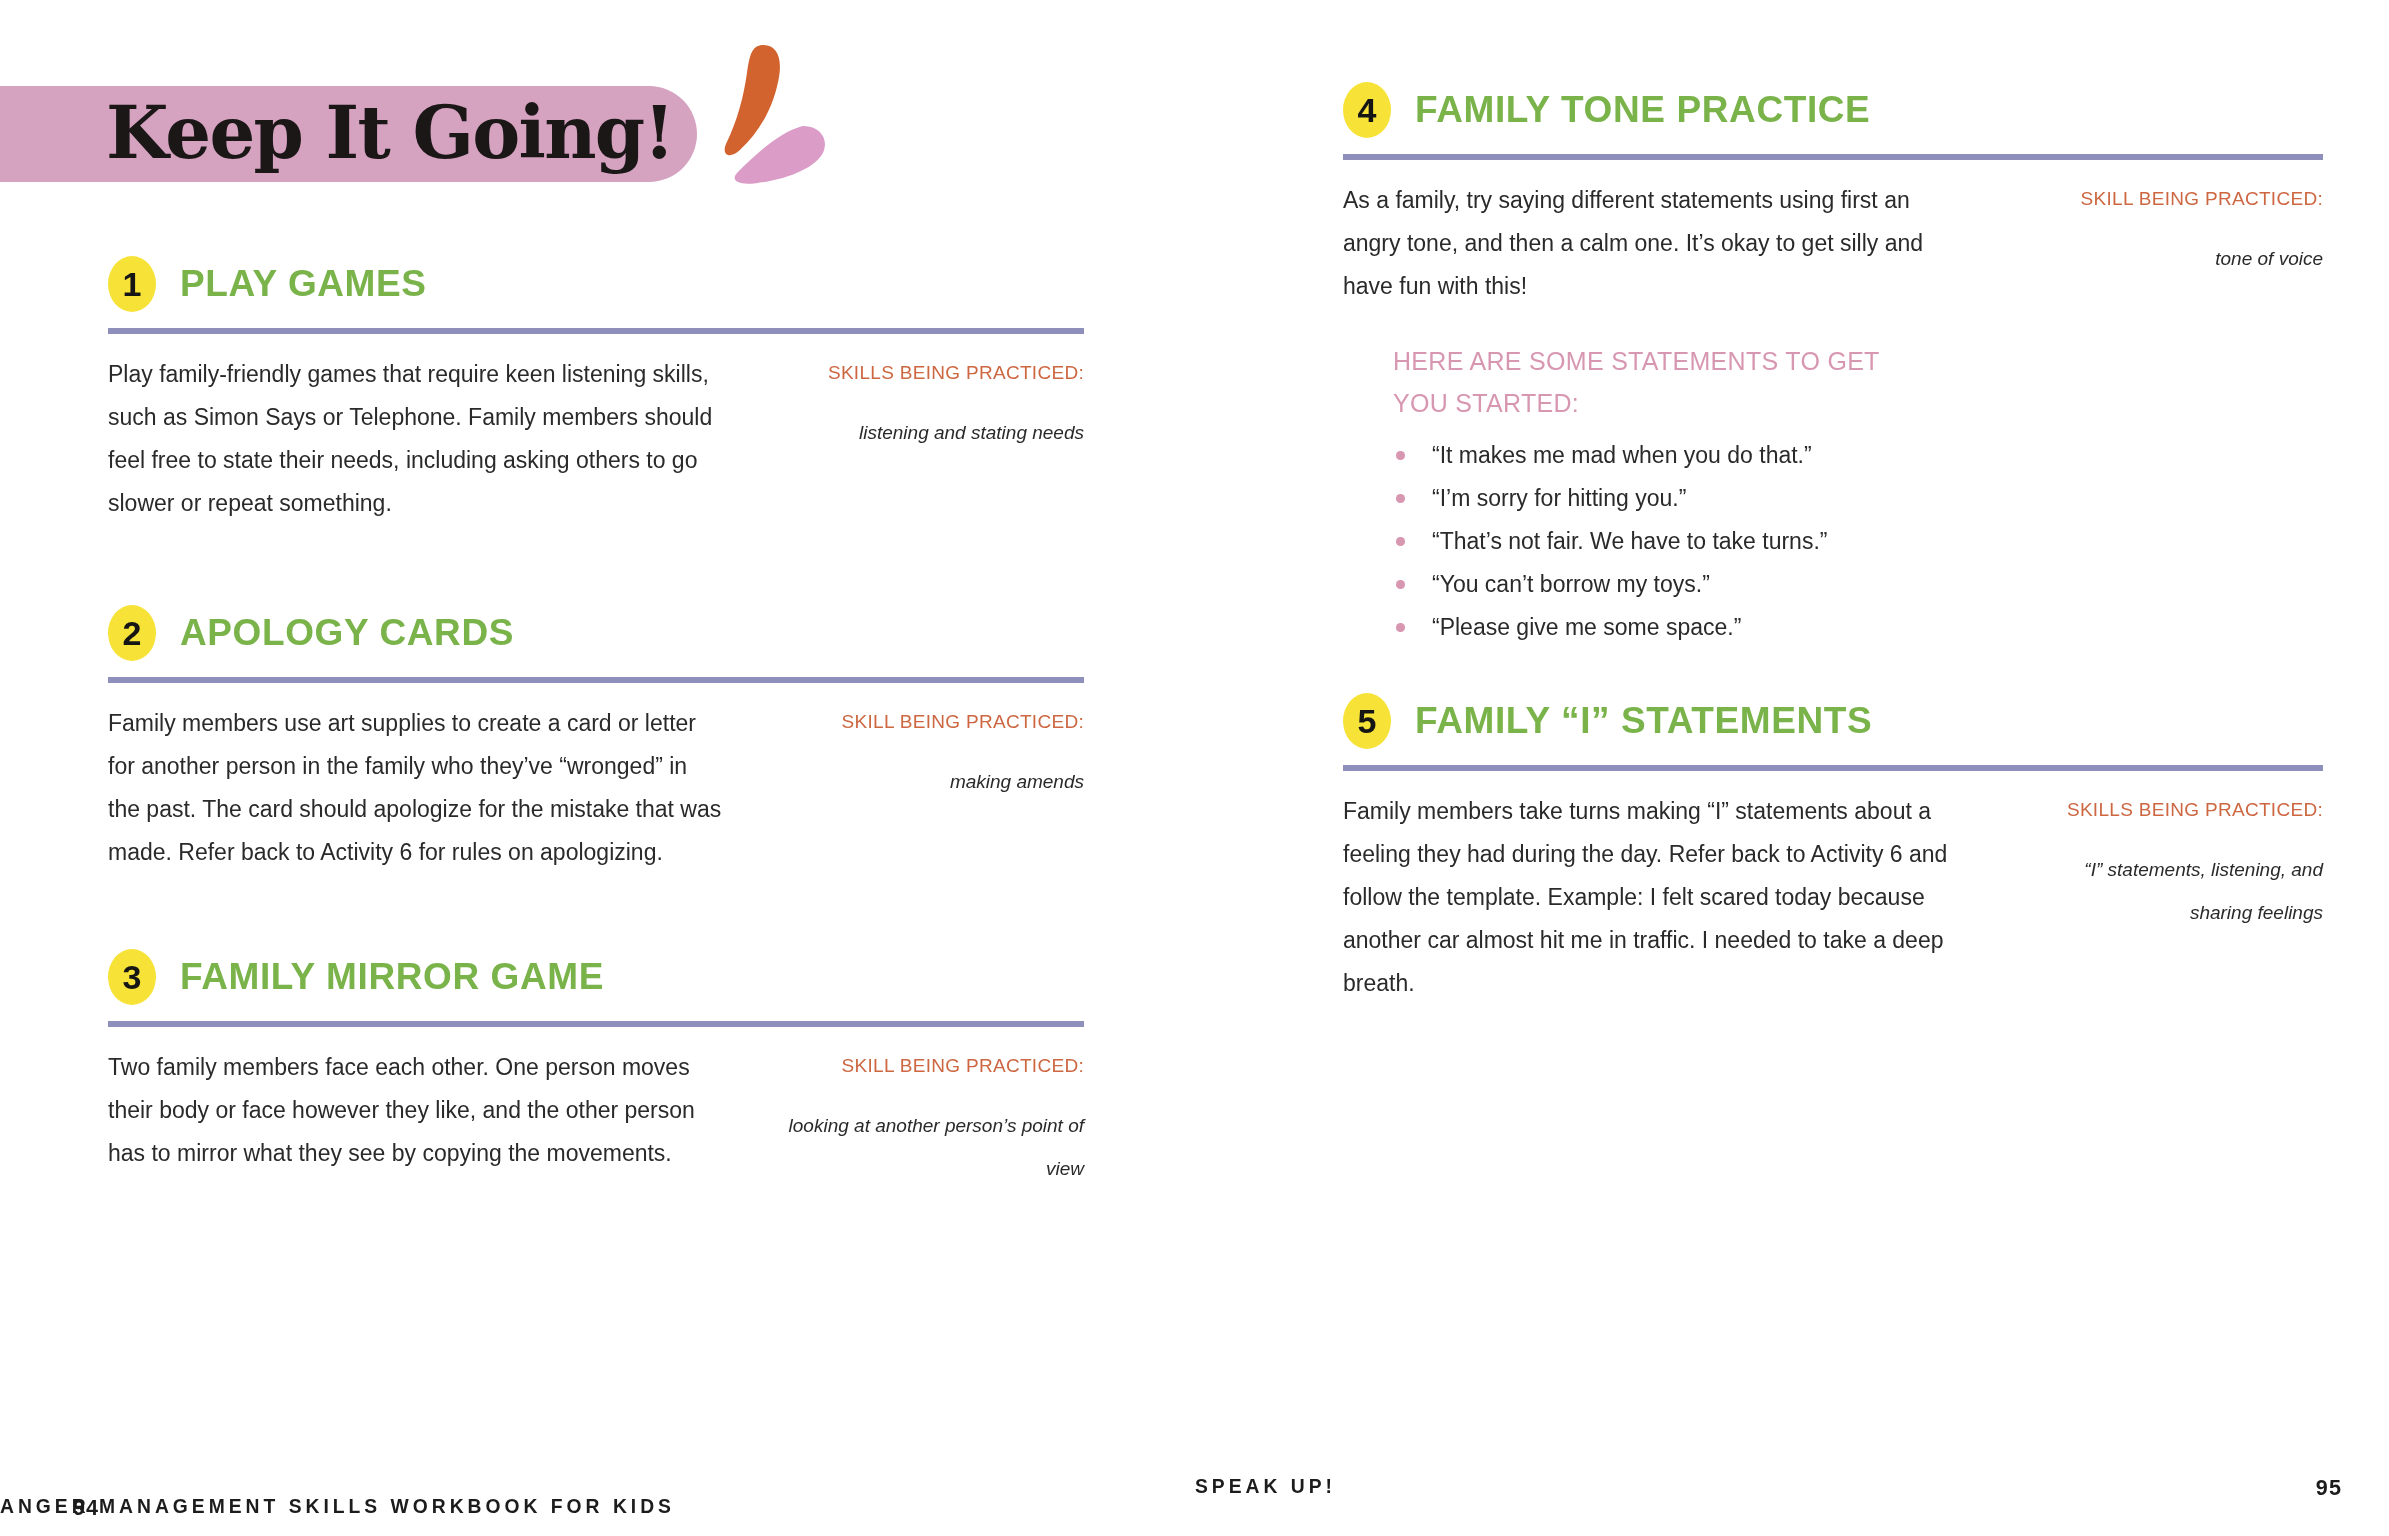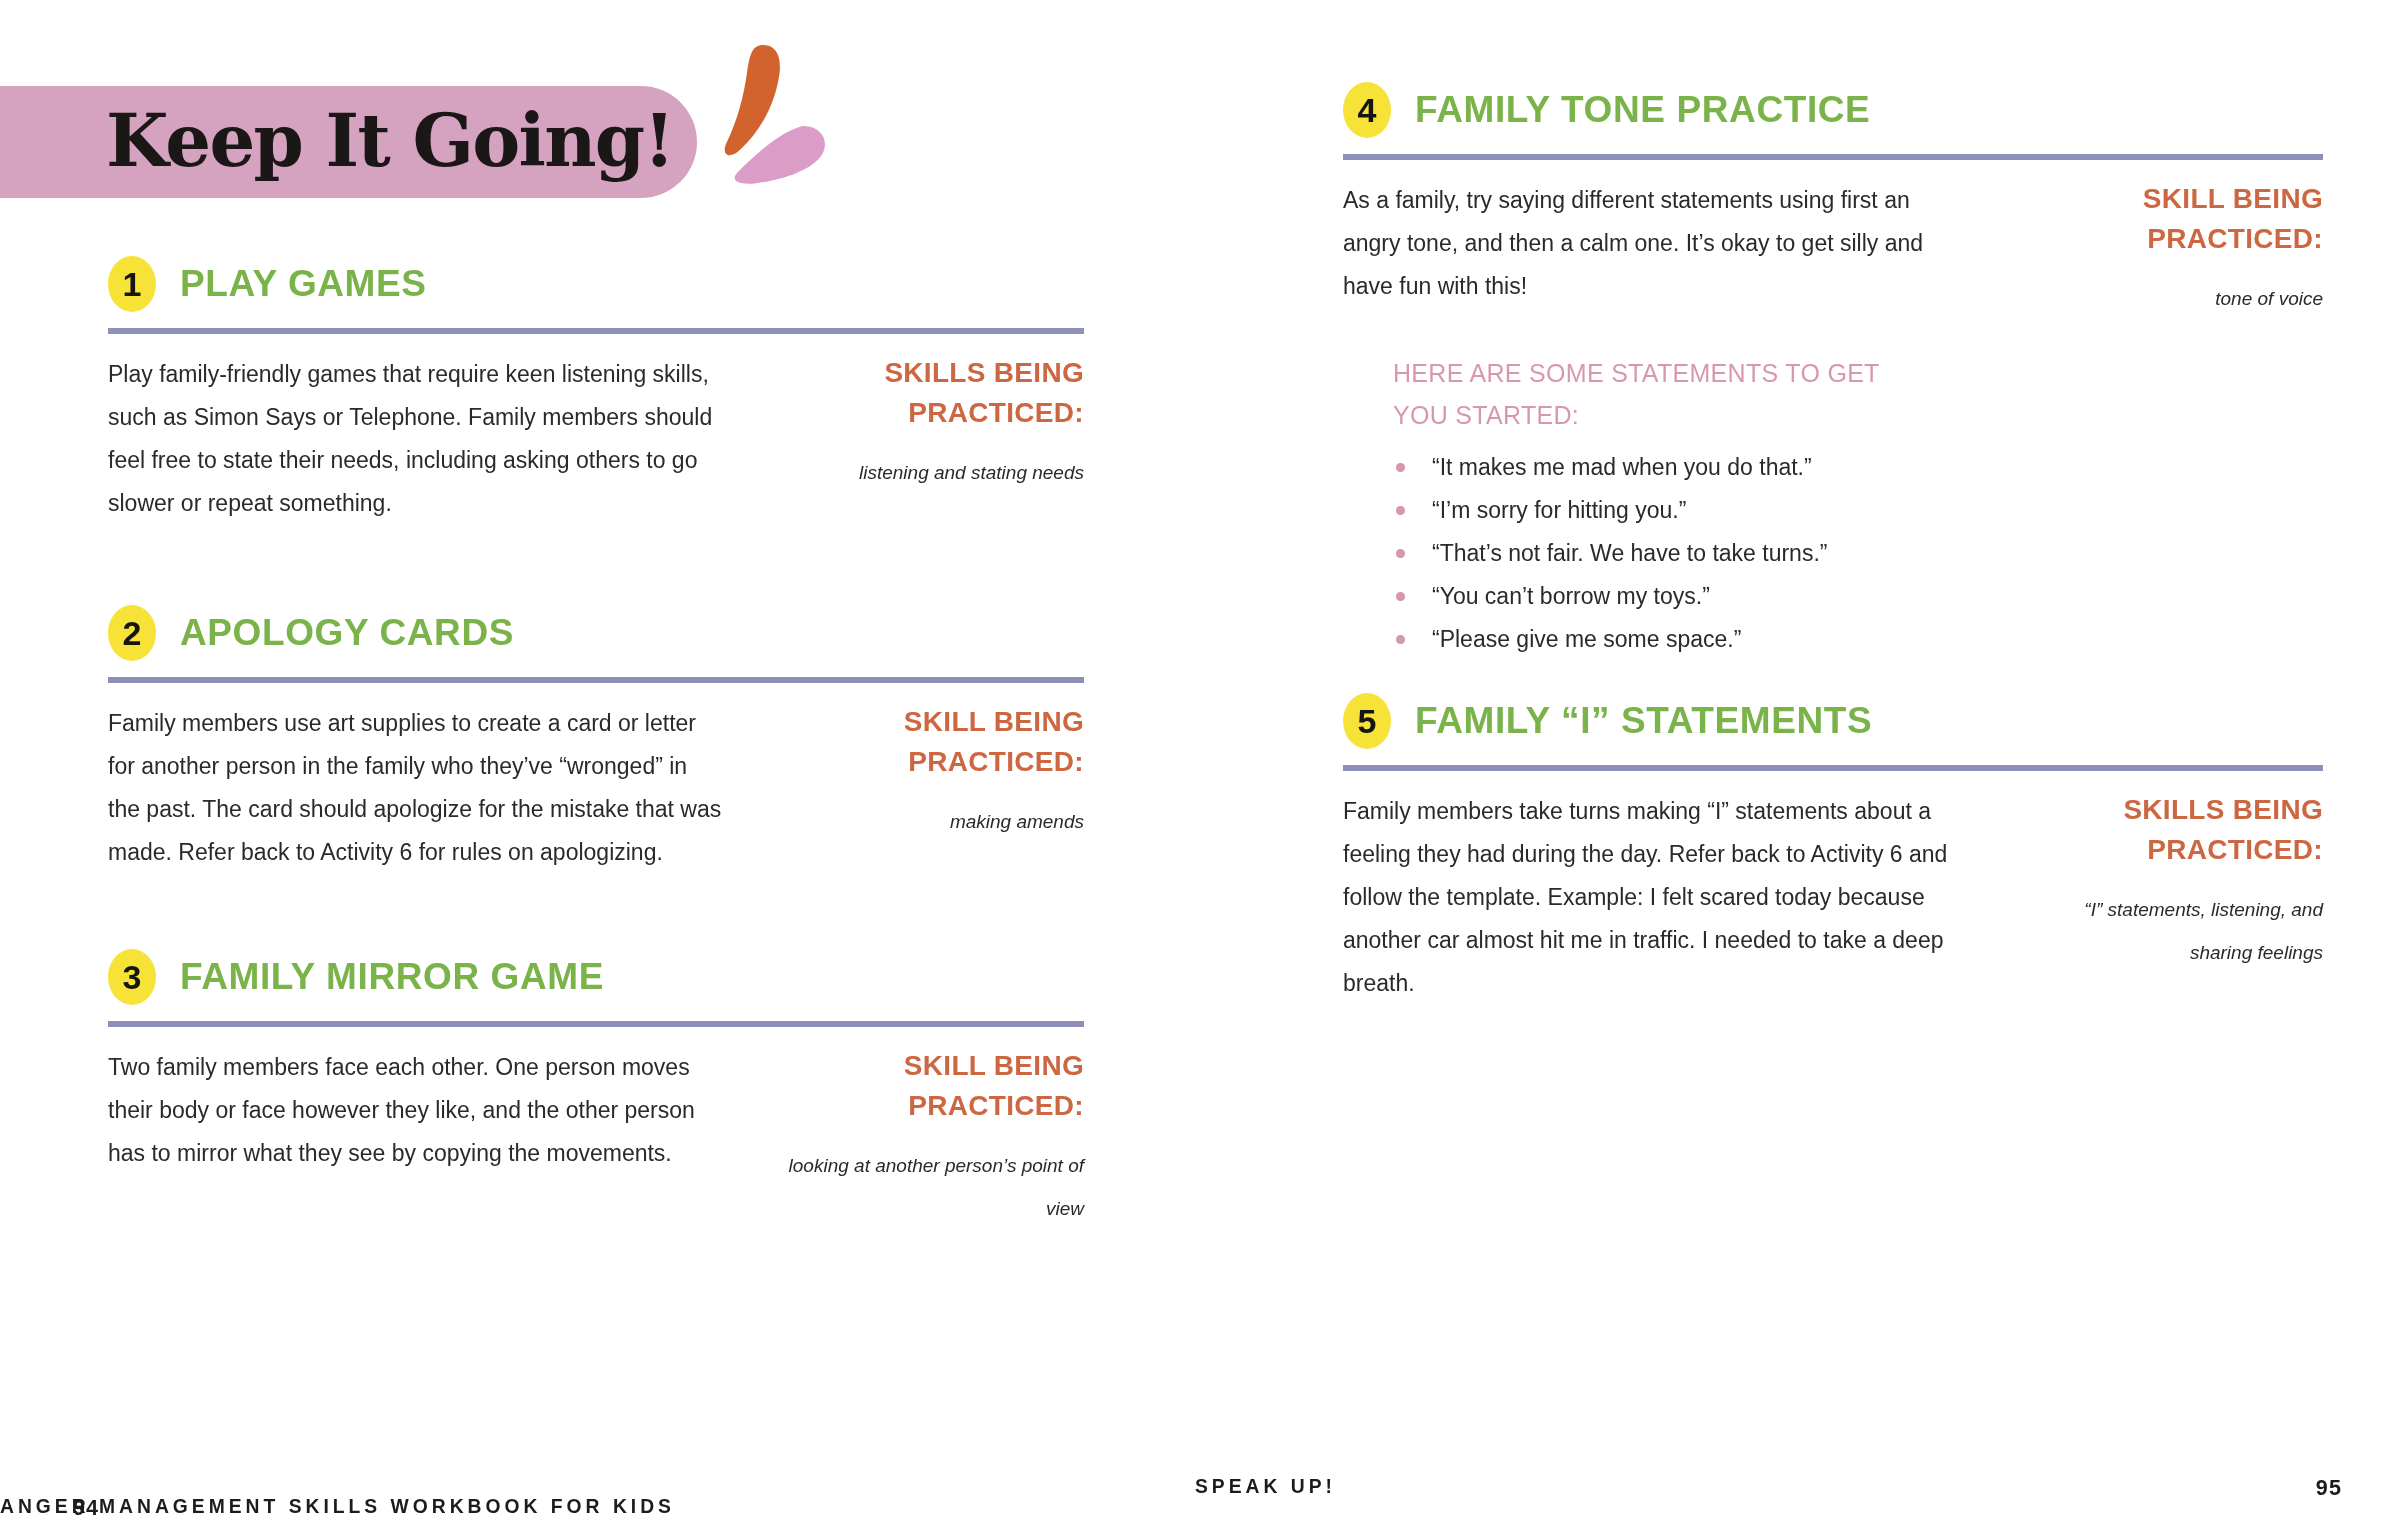--- a/index.html
+++ b/index.html
@@ -1,20 +1,20 @@
 <!DOCTYPE html>
 <html style="font-size:9px"><head>
 <meta charset="utf-8">
 <style>
   html,body{margin:0;padding:0;background:#ffffff;}
   .spread{position:relative;width:2389px;height:1536px;background:#ffffff;
           font-family:"Liberation Sans",sans-serif;overflow:hidden;color:#2a2a2a;}
 
   
-  .banner{position:absolute;top:86px;left:0;width:697px;height:112px;
+  .banner{position:absolute;top:86px;left:0;width:697px;height:96px;
           background:#d5a2c0;border-radius:0 60px 60px 0;
           display:flex;align-items:center;}
   .banner h1{margin:0 0 3.4px 106px;font-family:"DejaVu Serif",serif;font-weight:700;
              font-size:72px;letter-spacing:-1.7px;color:#1b1717;white-space:nowrap;}
 
   .swoosh{position:absolute;left:705px;top:42px;width:135px;height:152px;}
 
   
   .activity{position:absolute;width:976px;}
   .a1{left:108px;top:256px;}
@@ -28,21 +28,21 @@
          display:flex;align-items:center;justify-content:center;
          font-weight:700;font-size:34px;color:#151515;}
   .act-title{margin:0;font-size:37px;font-weight:700;color:#79b34a;letter-spacing:0.6px;white-space:nowrap;}
 
   .rule{height:5.7px;background:#8e90bb;margin-top:16px;}
 
   .cols{display:flex;justify-content:space-between;margin-top:19.3px;}
   .body-text{margin:0;width:614px;font-size:23px;line-height:43px;color:#2a2a2a;}
   .a4 .body-text,.a5 .body-text{width:628px;}
   .skills{width:296px;text-align:right;}
-  .skills-label{font-weight:700;font-size:28px;line-height:40px;color:#cd6742;letter-spacing:0.3px;}
+  .skills-label{font-weight:400;font-size:19px;line-height:40px;color:#cd6742;letter-spacing:0.3px;}
   .skills-value{margin-top:18px;font-style:italic;font-size:19px;line-height:43px;color:#2a2a2a;}
 
   
   .statements{margin:32px 0 0 50px;}
   .statements-intro{font-weight:400;font-size:25px;line-height:42px;color:#d897b1;
                     letter-spacing:0.3px;width:501px;}
   .statements-list{list-style:none;margin:10.2px 0 0 0;padding:0;}
   .statements-list li{position:relative;padding-left:39px;font-size:23px;line-height:43px;color:#2a2a2a;}
   .statements-list .dot{position:absolute;left:3.4px;top:17px;width:8.5px;height:8.5px;
                         border-radius:50%;background:#d897b1;}

